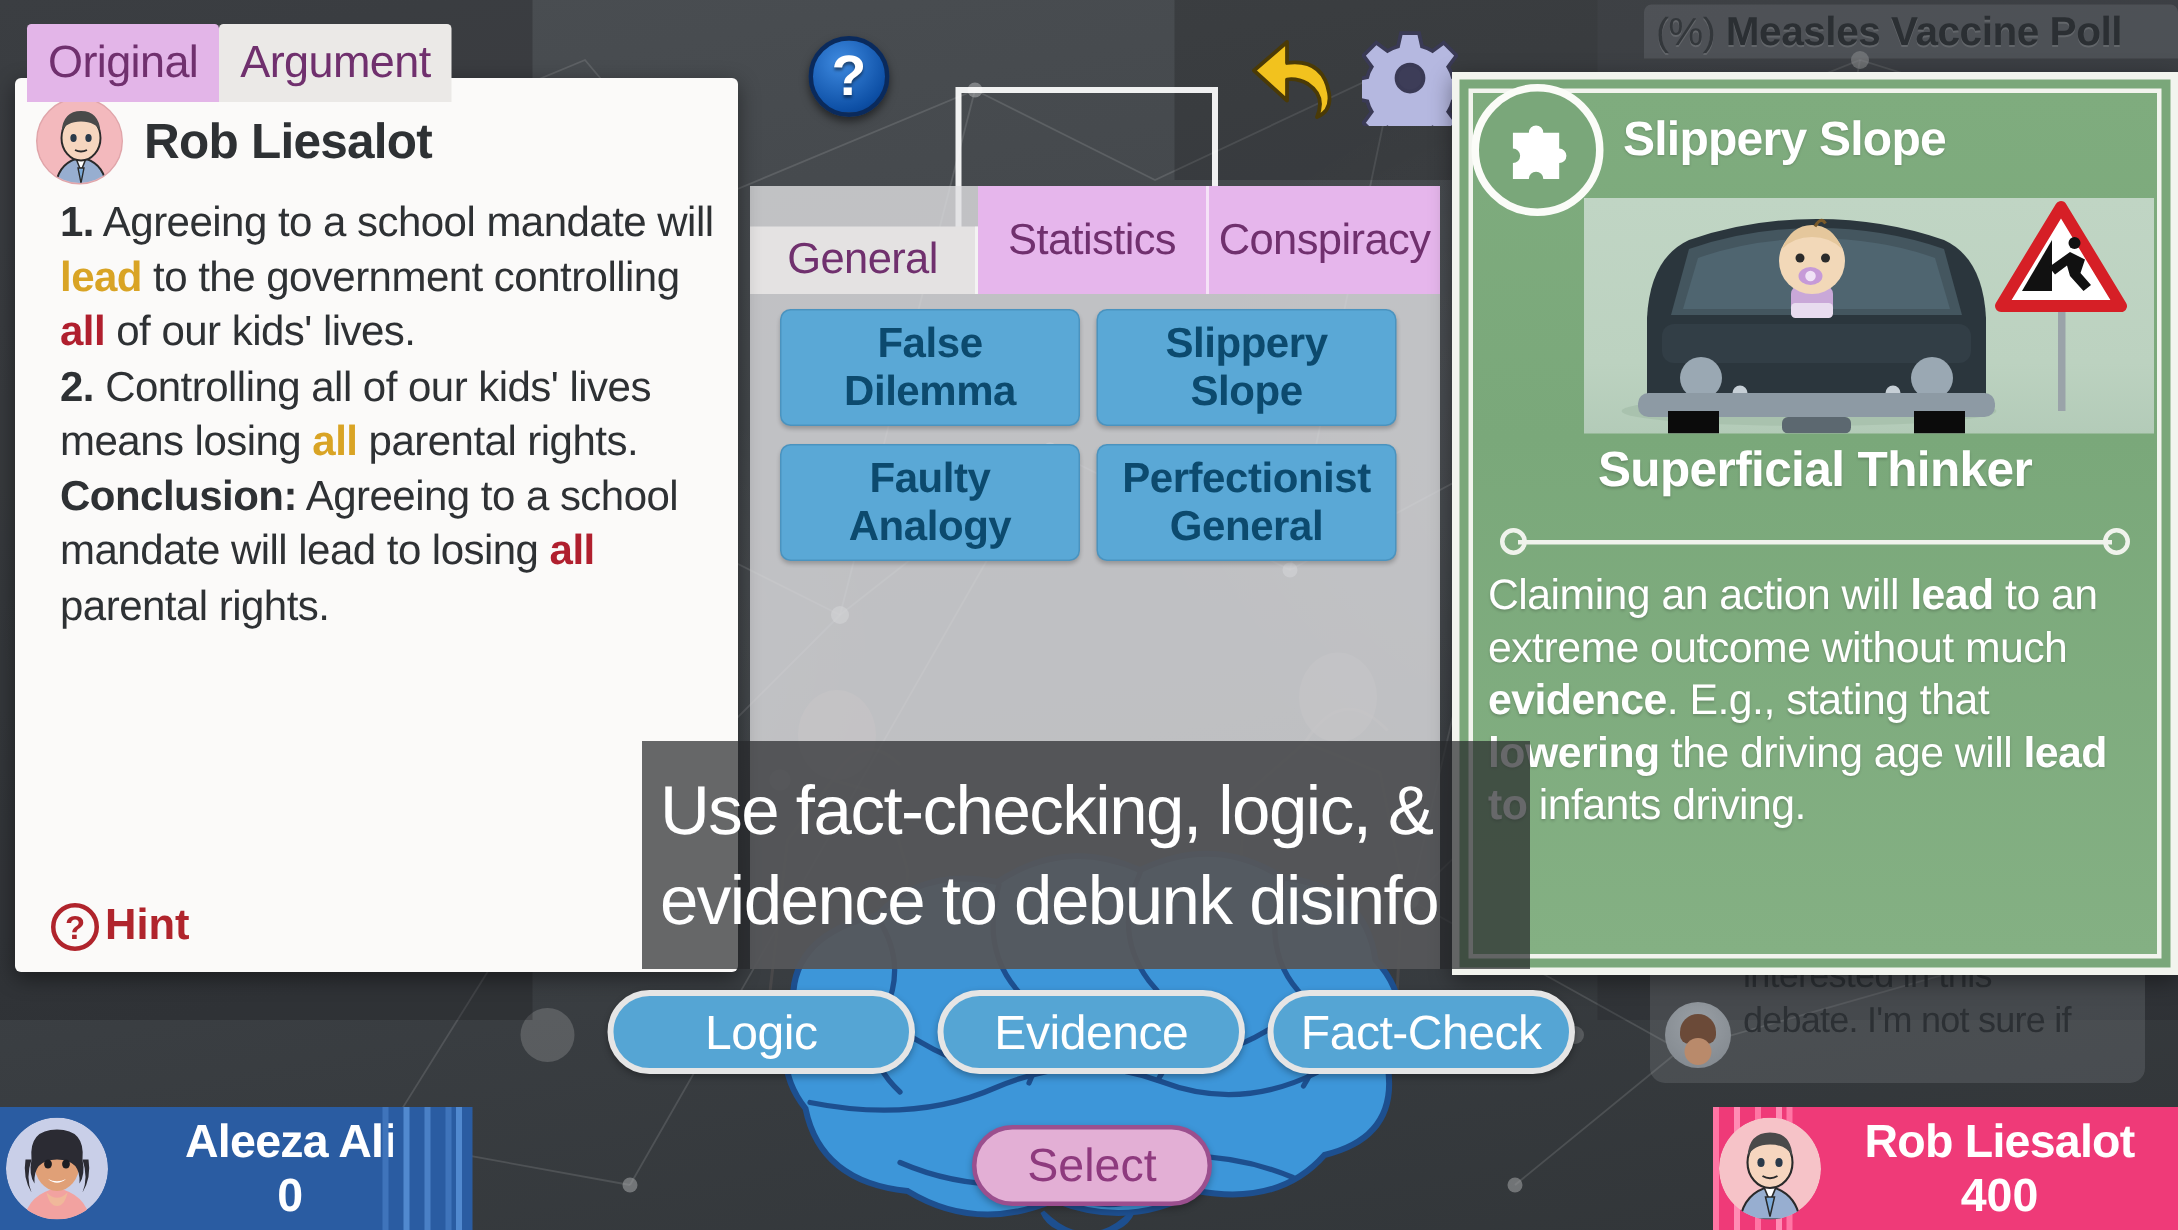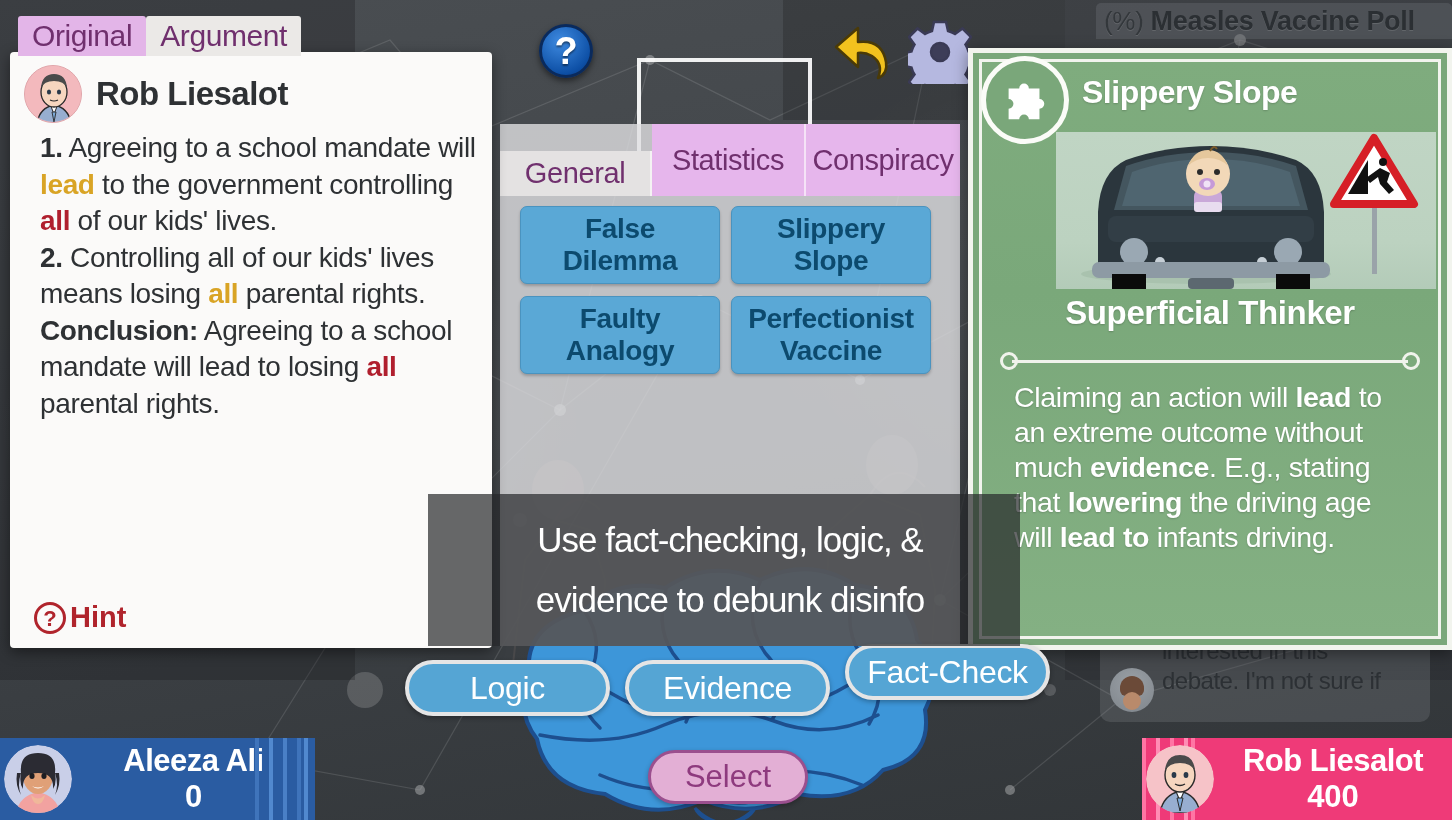--- a/index.html
+++ b/index.html
@@ -85,21 +85,21 @@
     background:#6b4a38; display:block;
   }
   .comment-avatar b {
     position:absolute; left:13px; top:24px; width:18px; height:18px; border-radius:50%;
     background:#b98a6b; display:block;
   }
 
   
   .tabs-left { position:absolute; left:18px; top:16px; display:flex; z-index:12; }
   .tab {
-    height:40px; padding:0 14px; display:flex; align-items:center;
+    height:52px; padding:0 14px; display:flex; align-items:center;
     font-size:30px; color:#70306e; font-weight:normal; letter-spacing:-0.4px;
     border-radius: 3px 3px 0 0;
   }
   .tab.inactive { background:#e3b5e8; }
   .tab.active { background:#ebe9e7; color:#70306e; }
 
   .argument-card {
     position:absolute; left:10px; top:52px; width:482px; height:596px;
     background:#fbfaf9; border-radius:4px;
     box-shadow:0 4px 14px rgba(0,0,0,.45);
@@ -193,50 +193,50 @@
     position:absolute; left:18px; right:18px; top:290px; height:18px;
   }
   .gc-divider .line { position:absolute; left:12px; right:12px; top:8px; height:3px; background:#f0f3ec; }
   .gc-divider .dot {
     position:absolute; top:0; width:18px; height:18px; border-radius:50%;
     border:3px solid #f0f3ec; background:transparent;
   }
   .gc-divider .dot.l { left:0; }
   .gc-divider .dot.r { right:0; }
   .gc-desc {
-    position:absolute; left:32px; right:22px; top:318px;
+    position:absolute; left:10px; right:22px; top:318px;
     color:#fff; font-size:28.5px; line-height:35px; letter-spacing:-0.35px;
     text-shadow:0 1px 2px rgba(0,0,0,.18);
   }
   .gc-desc b { font-weight:bold; }
 
   
   .toast {
     position:absolute; left:428px; top:494px; width:592px; height:152px;
     background: rgba(38,40,43,.70);
     z-index:20;
     display:flex; flex-direction:column; justify-content:center;
     padding-left:12px;
   }
   .toast div {
-    color:#fff; font-size:35px; line-height:60px; letter-spacing:-1px;text-align:center;
+    color:#fff; font-size:46px; line-height:60px; letter-spacing:-1px;
   }
 
   
   .pill {
     position:absolute; height:56px; border-radius:28px;
     background:#55a5d4; border:4px solid #e5e5e5;
     display:flex; align-items:center; justify-content:center;
     color:#fff; font-size:32px; letter-spacing:-0.3px;
     z-index:15;
     box-shadow: 0 2px 5px rgba(0,0,0,.3);
   }
   #btn-logic    { left:405px; top:660px; width:205px; }
   #btn-evidence { left:625px; top:660px; width:205px; }
-  #btn-fact     { left:845px; top:644px; width:205px; }
+  #btn-fact     { left:845px; top:660px; width:205px; }
 
   .select-btn {
     position:absolute; left:648px; top:750px; width:160px; height:54px;
     border-radius:27px; background:#e3afd5; border:3px solid #9b4f8e;
     display:flex; align-items:center; justify-content:center;
     color:#8e3a7e; font-size:31px; z-index:15;
     box-shadow: 0 2px 5px rgba(0,0,0,.28);
   }
 
   
@@ -382,21 +382,21 @@
   <div class="fallacy-panel">
     <div class="f-tabs">
       <div class="f-tab active">General</div>
       <div class="f-tab inactive">Statistics</div>
       <div class="f-tab inactive">Conspiracy</div>
     </div>
     <div class="f-grid">
       <div class="f-btn">False Dilemma</div>
       <div class="f-btn">Slippery Slope</div>
       <div class="f-btn">Faulty Analogy</div>
-      <div class="f-btn">Perfectionist Vaccine</div>
+      <div class="f-btn">Perfectionist General</div>
     </div>
   </div>
 
   <div class="tabs-left">
     <div class="tab inactive">Original</div>
     <div class="tab active">Argument</div>
   </div>
 
   <div class="argument-card">
     <div class="arg-head">

